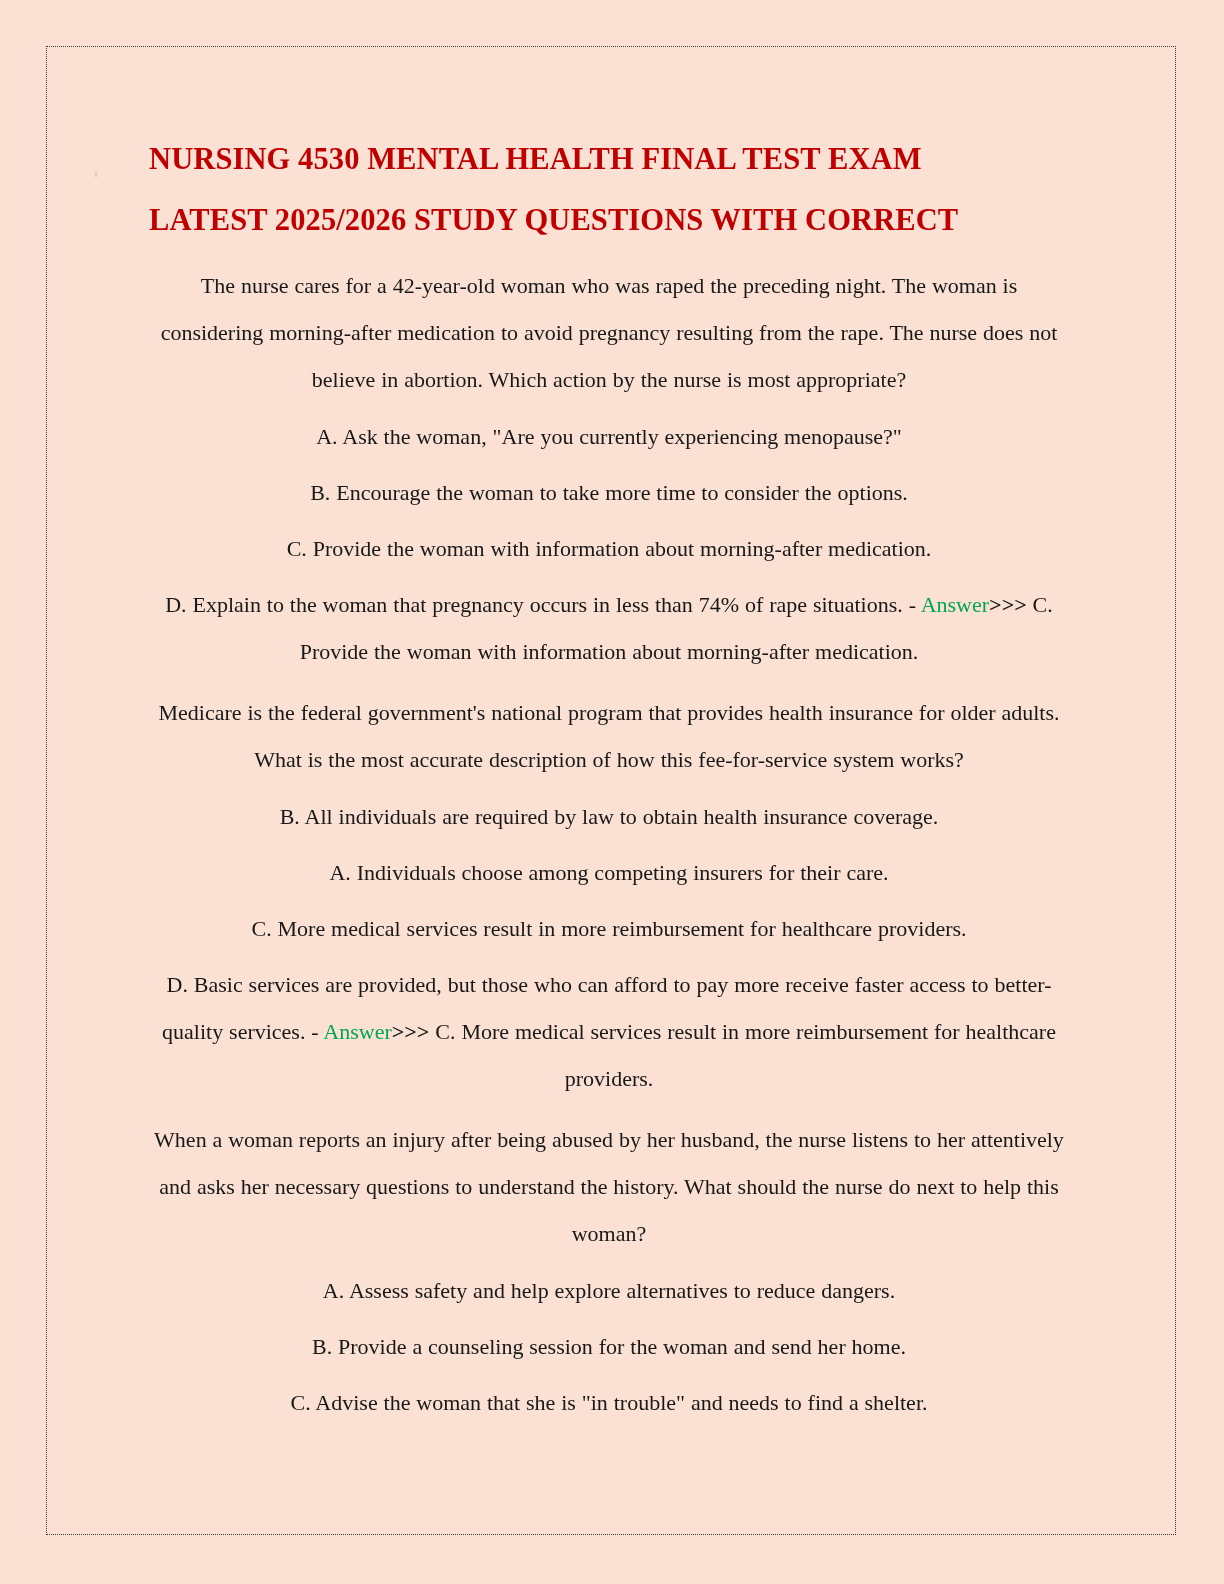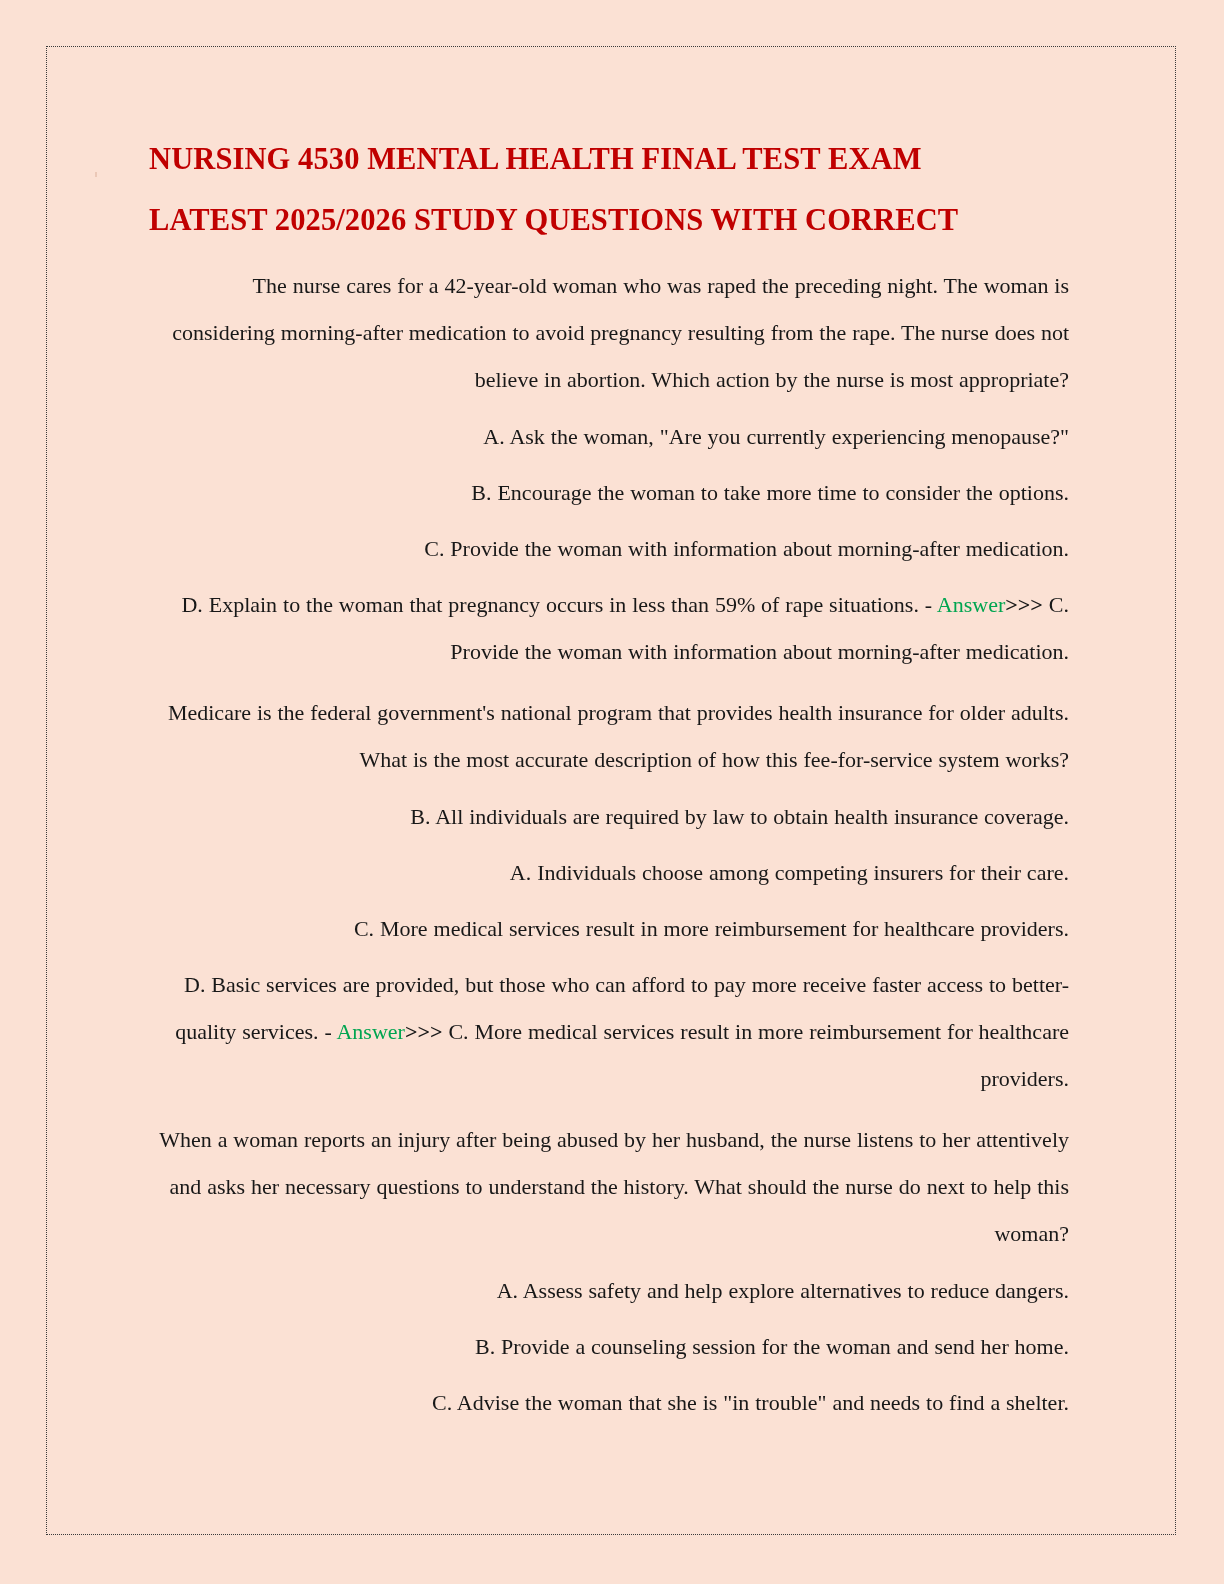--- a/index.html
+++ b/index.html
@@ -53,21 +53,21 @@
     background: #e8c3b2;
     opacity: 0.85;
   }
 
   .para {
     font-size: 22px;
     line-height: 47px;
     color: #181818;
     margin: 0;
     padding: 0;
-    text-align: right;
+    text-align: center;
     word-spacing: 0.4px;
   }
 
   .para.question {
     margin-top: 14px;
     margin-bottom: 10px;
   }
 
   .para.option {
     margin-top: 9px;
@@ -99,21 +99,21 @@
 
   <div>
     <div class="doc-title">NURSING 4530 MENTAL HEALTH FINAL TEST EXAM</div>
     <div class="doc-title">LATEST 2025/2026 STUDY QUESTIONS WITH CORRECT</div>
   </div>
 
   <p class="para question">The nurse cares for a 42-year-old woman who was raped the preceding night. The woman is considering morning-after medication to avoid pregnancy resulting from the rape. The nurse does not believe in abortion. Which action by the nurse is most appropriate?</p>
   <p class="para option">A. Ask the woman, "Are you currently experiencing menopause?"</p>
   <p class="para option">B. Encourage the woman to take more time to consider the options.</p>
   <p class="para option">C. Provide the woman with information about morning-after medication.</p>
-  <p class="para option-last"><span>D. Explain to the woman that pregnancy occurs in less than 59% of rape situations.</span><span> - </span><span class="answer-label">Answer</span><span class="answer-arrows">&gt;&gt;&gt;</span> <span>C. Provide the woman with information about morning-after medication.</span></p>
+  <p class="para option-last"><span>D. Explain to the woman that pregnancy occurs in less than 74% of rape situations.</span><span> - </span><span class="answer-label">Answer</span><span class="answer-arrows">&gt;&gt;&gt;</span> <span>C. Provide the woman with information about morning-after medication.</span></p>
 
   <p class="para question">Medicare is the federal government's national program that provides health insurance for older adults. What is the most accurate description of how this fee-for-service system works?</p>
   <p class="para option">B. All individuals are required by law to obtain health insurance coverage.</p>
   <p class="para option">A. Individuals choose among competing insurers for their care.</p>
   <p class="para option">C. More medical services result in more reimbursement for healthcare providers.</p>
   <p class="para option-last"><span>D. Basic services are provided, but those who can afford to pay more receive faster access to better-quality services.</span><span> - </span><span class="answer-label">Answer</span><span class="answer-arrows">&gt;&gt;&gt;</span> <span>C. More medical services result in more reimbursement for healthcare providers.</span></p>
 
   <p class="para question">When a woman reports an injury after being abused by her husband, the nurse listens to her attentively and asks her necessary questions to understand the history. What should the nurse do next to help this woman?</p>
   <p class="para option">A. Assess safety and help explore alternatives to reduce dangers.</p>
   <p class="para option">B. Provide a counseling session for the woman and send her home.</p>

